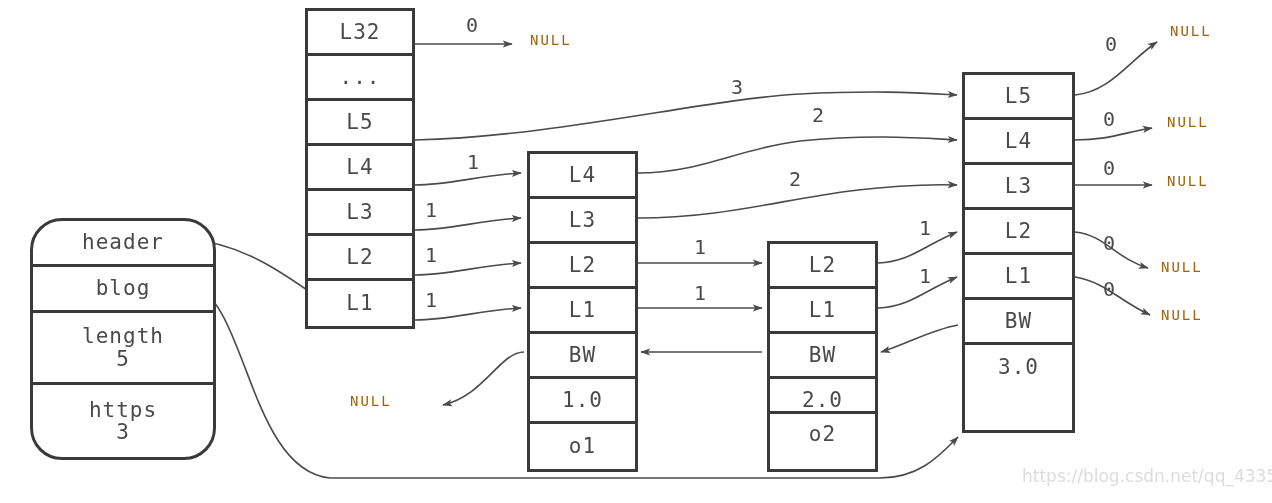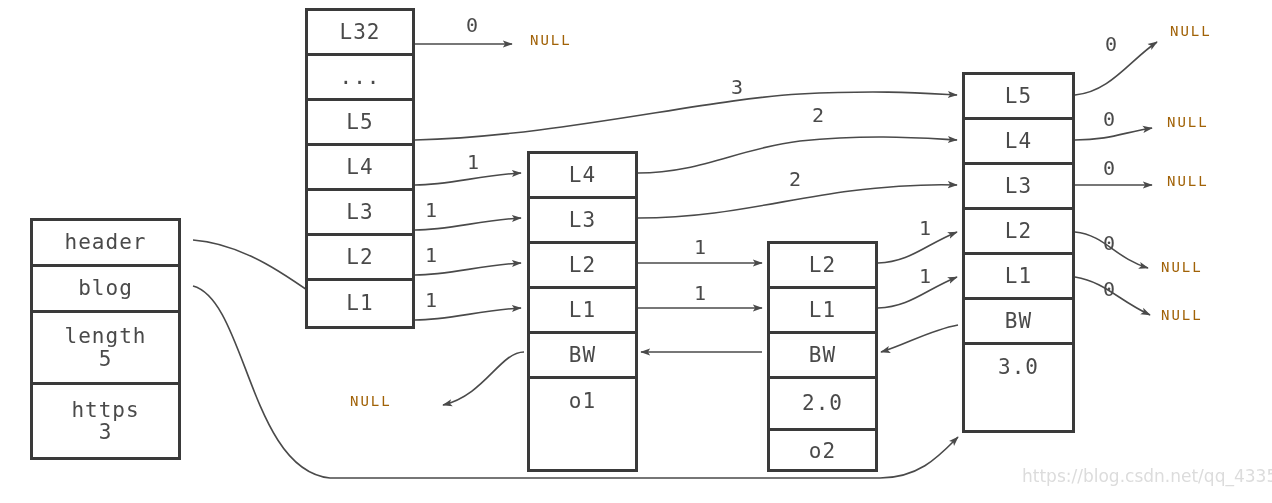--- a/index.html
+++ b/index.html
@@ -119,21 +119,21 @@
       <path d="M524,352 C500,352 485,395 443,405"></path>
 
       <path d="M1075,95 C1110,92 1130,60 1157,42"></path>
       <path d="M1075,140 C1110,140 1125,132 1152,128"></path>
       <path d="M1075,185 L1152,185"></path>
       <path d="M1075,232 C1105,235 1115,258 1148,268"></path>
       <path d="M1075,277 C1105,282 1118,300 1150,315"></path>
     </g>
   </svg>
 
-  <div class="node" style="left:30px; top:218px; width:151px; height:242px;">
+  <div class="node" style="left:30px; top:218px; width:186px; height:242px;border-radius:32px;">
     <div class="cell" style="height:46px;"><span>header</span></div>
     <div class="cell" style="height:46px;"><span>blog</span></div>
     <div class="cell two-line" style="height:72px;">
       <span>length</span>
       <span>5</span>
     </div>
     <div class="cell two-line" style="height:72px;">
       <span>https</span>
       <span>3</span>
     </div>
@@ -148,28 +148,29 @@
     <div class="cell" style="height:45px;"><span>L2</span></div>
     <div class="cell" style="height:45px;"><span>L1</span></div>
   </div>
 
   <div class="node" style="left:527px; top:151px; width:111px; height:321px;">
     <div class="cell" style="height:45px;"><span>L4</span></div>
     <div class="cell" style="height:45px;"><span>L3</span></div>
     <div class="cell" style="height:45px;"><span>L2</span></div>
     <div class="cell" style="height:45px;"><span>L1</span></div>
     <div class="cell" style="height:45px;"><span>BW</span></div>
+    <div class="cell" style="height:45px;"><span>1.0</span></div>
     <div class="cell" style="height:45px;justify-content:center;"><span>o1</span></div>
   </div>
 
   <div class="node" style="left:767px; top:241px; width:111px; height:231px;">
     <div class="cell" style="height:45px;"><span>L2</span></div>
     <div class="cell" style="height:45px;"><span>L1</span></div>
     <div class="cell" style="height:45px;"><span>BW</span></div>
-    <div class="cell" style="height:52px;"><span>2.0</span></div>
+    <div class="cell" style="height:35px;align-items:flex-end;"><span>2.0</span></div>
     <div class="cell" style="height:40px;"><span>o2</span></div>
   </div>
 
   <div class="node" style="left:962px; top:72px; width:113px; height:361px;">
     <div class="cell" style="height:45px;"><span>L5</span></div>
     <div class="cell" style="height:45px;"><span>L4</span></div>
     <div class="cell" style="height:45px;"><span>L3</span></div>
     <div class="cell" style="height:45px;"><span>L2</span></div>
     <div class="cell" style="height:45px;"><span>L1</span></div>
     <div class="cell" style="height:45px;"><span>BW</span></div>

